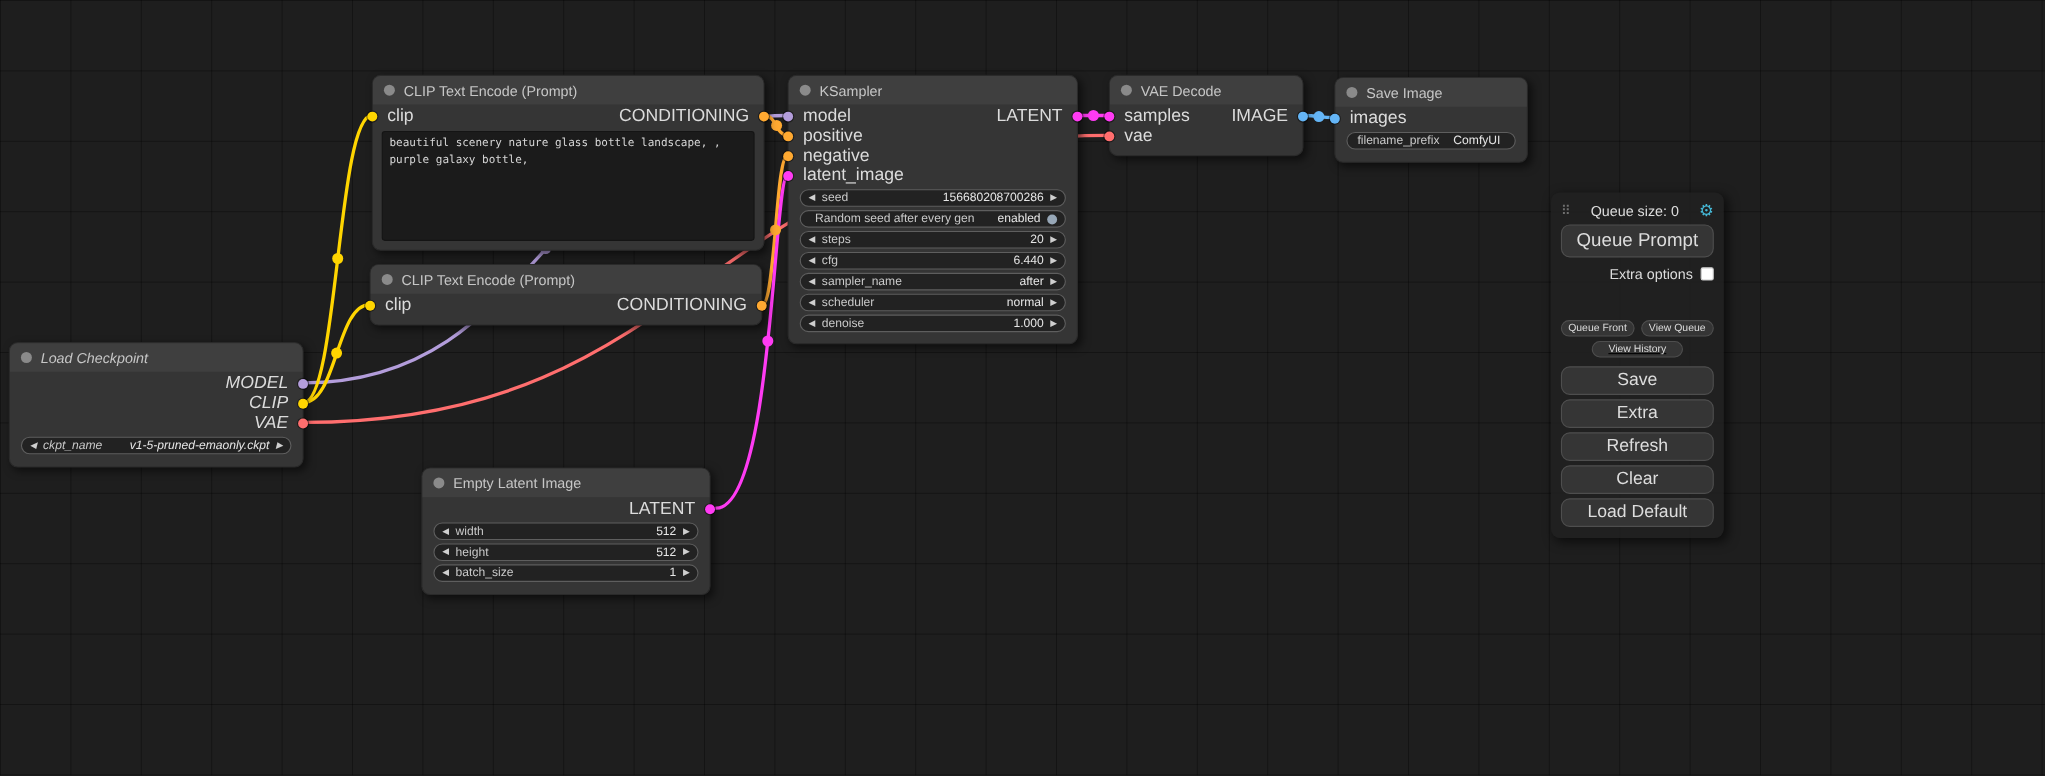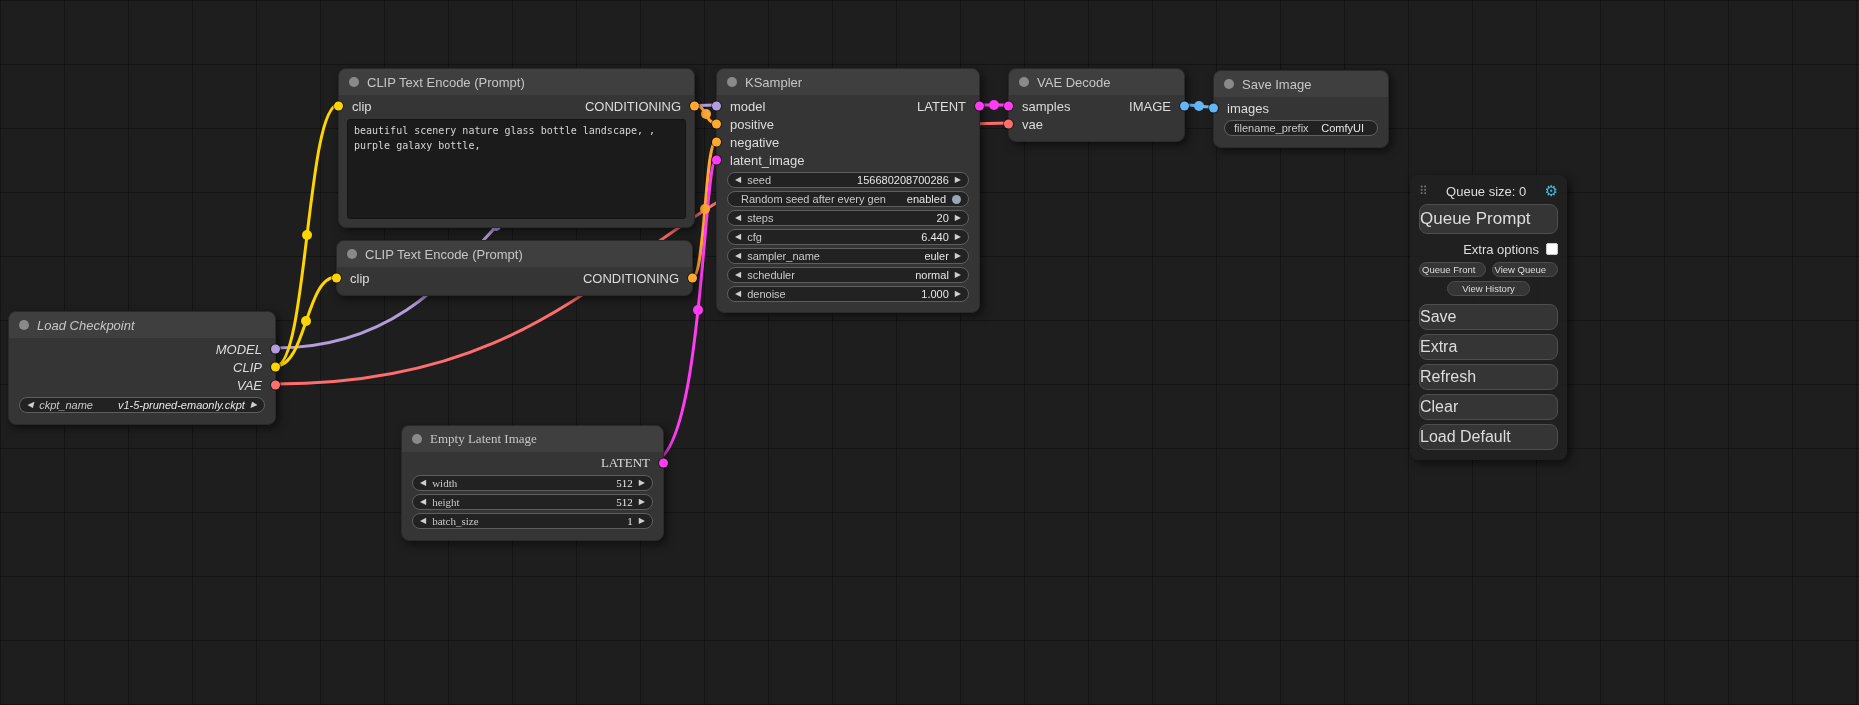--- a/index.html
+++ b/index.html
@@ -15,21 +15,21 @@
 
   .node { position:absolute; z-index:2; background:#353535; border-radius:8px;
     border:1px solid #2a2a2a; box-shadow:3px 3px 8px rgba(0,0,0,0.55); }
   .node-title { height:26px; display:flex; align-items:center; gap:8px; padding:0 10px;
     background:#3f3f3f; border-radius:7px 7px 0 0; color:#c6c6c6; font-size:13px; }
   .node-dot { width:10px; height:10px; border-radius:50%; flex:0 0 auto; }
   .node-body { padding:2px 0 8px; }
 
   .slot-row { display:flex; justify-content:space-between; }
   .slot { position:relative; height:18px; display:flex; align-items:center;
-    font-size:13px; color:#dcdcdc; }
+    font-size:16px; color:#dcdcdc; }
   .slot.in  { padding-left:13px; }
   .slot.out { padding-right:13px; margin-left:auto; justify-content:flex-end; }
   .port { position:absolute; width:9px; height:9px; border-radius:50%; top:50%;
     transform:translateY(-50%); box-shadow:0 0 0 1px rgba(0,0,0,0.45); }
   .slot.in  .port { left:-5px; }
   .slot.out .port { right:-5px; }
 
   .widget { position:relative; height:16px; margin:3px 10px; background:#222;
     border:1px solid #5e5e5e; border-radius:8px; display:flex; align-items:center;
     font-size:11px; color:#c9c9c9; padding:0 7px; }
@@ -45,30 +45,30 @@
     line-height:1.45; padding:4px 6px; outline:none; }
 
   #menu { position:absolute; left:1410px; top:175px; width:157px; z-index:3;
     background:rgba(32,32,32,0.97); border-radius:8px; padding:7px 9px 10px;
     box-shadow:3px 3px 10px rgba(0,0,0,0.6); display:flex; flex-direction:column; gap:4px; }
   .menu-header { display:flex; align-items:center; color:#dddddd; font-size:13px; height:18px; }
   .drag-handle { color:#6f6f6f; font-size:12px; cursor:grab; }
   .queue-size { flex:1; text-align:center; }
   .gear { font-size:15px; cursor:pointer; }
   .btn { background:#353535; border:1px solid #4e4e4e; border-radius:8px; color:#dddddd;
-    cursor:pointer; font-family:inherit; }
+    text-align:center; cursor:pointer; font-family:inherit; }
   .btn.primary { font-size:17px; padding:4px 0; margin-bottom:2px; }
   .btn.big { font-size:16px; padding:3px 0; }
   .btn.small { font-size:9.5px; padding:1px 2px; border-radius:8px; flex:1; white-space:nowrap; }
   .extra-options { display:flex; align-items:center; justify-content:flex-end; gap:7px;
     color:#dddddd; font-size:13px; height:18px; }
   .checkbox { width:12px; height:12px; background:#ffffff; border:1px solid #c9c9c9;
     border-radius:2px; cursor:pointer; }
-  .small-row { display:flex; gap:6px; }
-  .view-history-row { display:flex; justify-content:center; margin-bottom:4px; }
+  .small-row { display:flex; gap:6px;margin-top:29px; }
+  .view-history-row { display:flex; justify-content:center; margin-bottom:4px;text-decoration:underline; }
   .view-history-row .btn { font-size:9.5px; padding:1px 14px; }
 </style>
 </head>
 <body>
 
 <div id="canvas">
 
   <svg id="wires" width="1859" height="705">
     <path d="M 276 348 C 496 348 496 105 716 105" stroke="#B39DDB"></path>
     <path d="M 276 366 C 307 366 307 105 338 105" stroke="#FFD500"></path>
@@ -149,21 +149,21 @@
           <span>clip</span>
         </div>
         <div class="slot out">
           <span>CONDITIONING</span>
           <span class="port" style="background: rgb(255, 169, 49);"></span>
         </div>
       </div>
     </div>
   </div>
 
-  <div class="node" style="left:401px; top:425px; width:263px;font-family:Liberation Serif, serif;">
+  <div class="node" style="left:383px; top:425px; width:263px;">
     <div class="node-title">
       <span class="node-dot" style="background: rgb(138, 138, 138);"></span>
       <span>Empty Latent Image</span>
     </div>
     <div class="node-body">
       <div class="slot out">
         <span>LATENT</span>
         <span class="port" style="background: rgb(255, 59, 243);"></span>
       </div>
       <div class="widget">
@@ -234,21 +234,21 @@
       </div>
       <div class="widget">
         <span class="arrow">◀</span>
         <span class="wlabel">cfg</span>
         <span class="wvalue">6.440</span>
         <span class="arrow">▶</span>
       </div>
       <div class="widget">
         <span class="arrow">◀</span>
         <span class="wlabel">sampler_name</span>
-        <span class="wvalue">euler</span>
+        <span class="wvalue">after</span>
         <span class="arrow">▶</span>
       </div>
       <div class="widget">
         <span class="arrow">◀</span>
         <span class="wlabel">scheduler</span>
         <span class="wvalue">normal</span>
         <span class="arrow">▶</span>
       </div>
       <div class="widget">
         <span class="arrow">◀</span>

